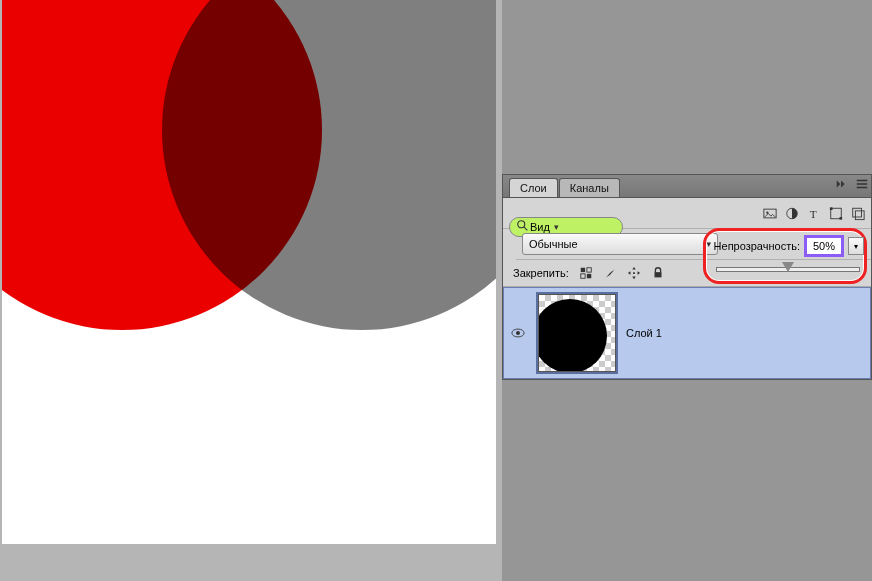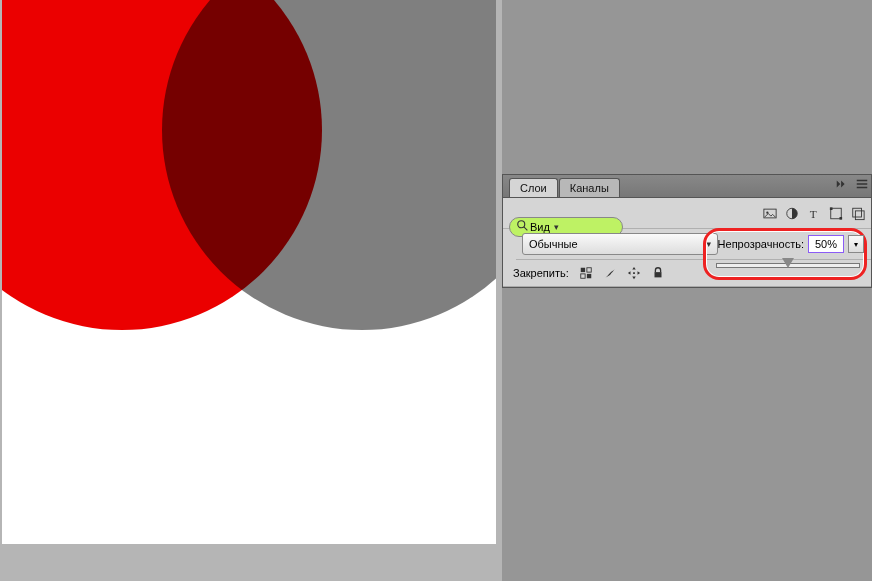--- a/index.html
+++ b/index.html
@@ -153,21 +153,21 @@
     box-shadow: 0 0 0 1px #fff inset;
   }
   .opacity-top {
     display: flex;
     align-items: center;
     gap: 4px;
     justify-content: flex-end;
   }
   .op-label { font-size: 11px; }
   .op-val {
-    border: 1px solid #8b5cf6;
+    border: 3px solid #8b5cf6;
     background: #fff;
     width: 34px;
     height: 16px;
     font-size: 11px;
     text-align: center;
     line-height: 16px;
   }
   .op-step {
     width: 14px; height: 16px;
     border: 1px solid #888;
@@ -368,18 +368,31 @@
         </div>
         <div class="slider">
           <div class="slider-track"></div>
           <div class="slider-thumb"></div>
         </div>
       </div>
     </div>
 
     <div class="layers">
 
+      <div class="layer selected">
+        <div class="eye">
+          <svg class="mini-svg" viewBox="0 0 16 16">
+              <ellipse cx="8" cy="8" rx="7" ry="4.5" fill="none" stroke="#333"></ellipse>
+              <circle cx="8" cy="8" r="2.3" fill="#333"></circle>
+            </svg>
+        </div>
+        <div class="thumb selected-thumb">
+          <div class="checker"></div>
+          <div class="tcircle" style="left:-6px;top:4px;width:74px;height:74px;background:#000;"></div>
+        </div>
+        <span class="layer-name">Слой 1</span>
+      </div>
 
 
     </div>
 
   </div>
 </div>
 
 </body></html>

